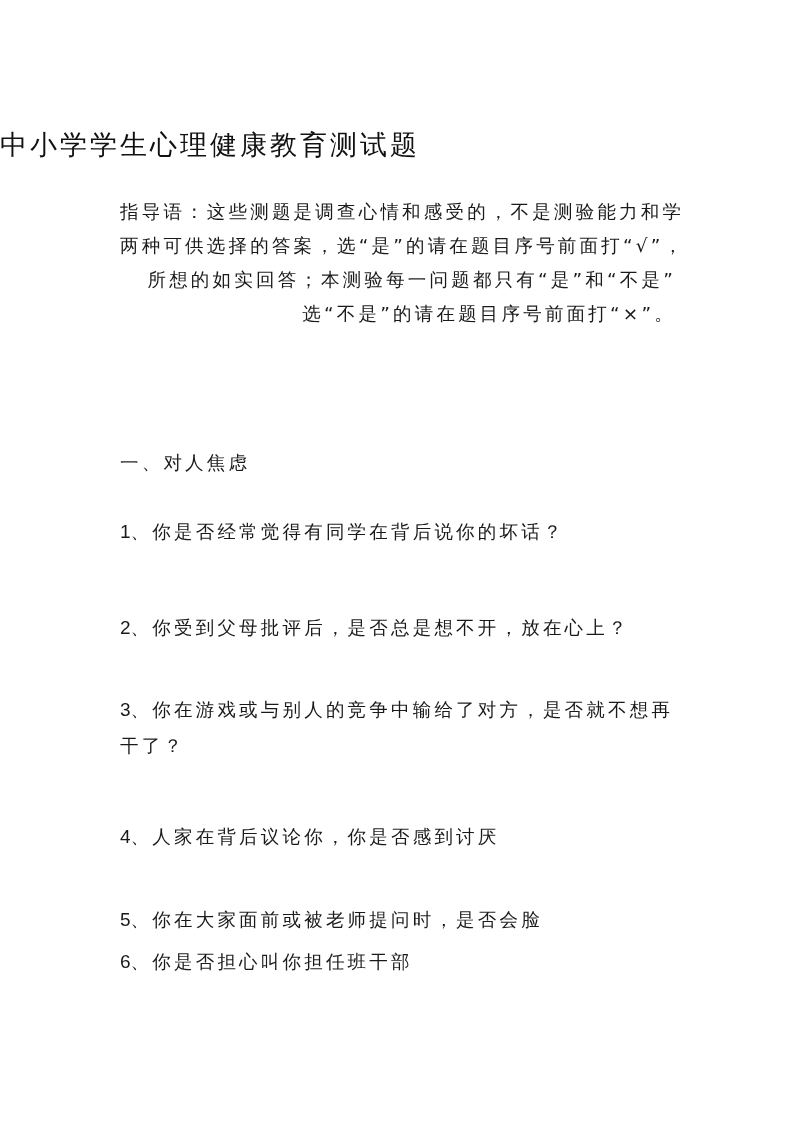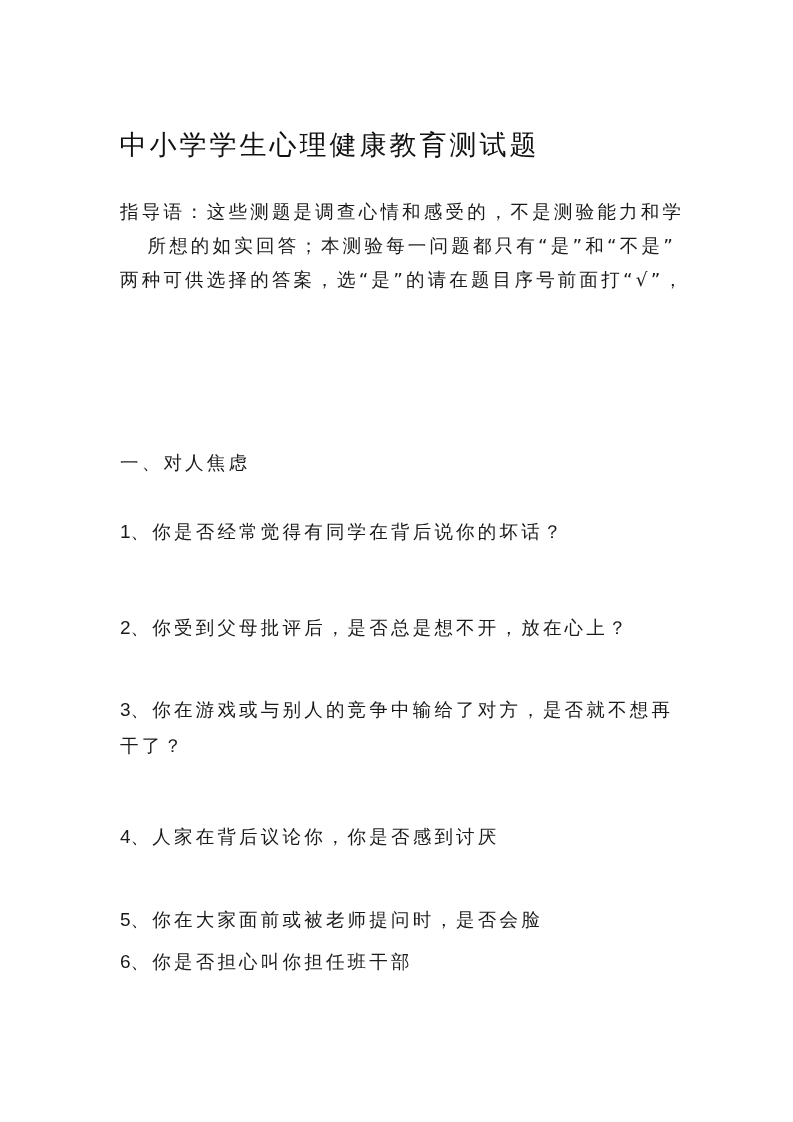--- a/index.html
+++ b/index.html
@@ -20,21 +20,21 @@
       left: 0; top: 0;
       width: 793px;
       height: 1122px;
       background: #ffffff;
     }
     .title {
       position: absolute;
       top: 126px;
       left: 0;
       width: 659px;
-      text-align: center;
+      text-align: left;
       font-family: Liberation Sans, sans-serif;
       font-size: 27px;
       letter-spacing: 3px;
       color: #111;
       margin: 0;
       font-weight: normal;
       line-height: 38px;
     }
     .intro {
       position: absolute;
@@ -85,22 +85,23 @@
   </style>
 </head>
 <body>
 
 <div class="page">
 
   <h1 class="title">中小学学生心理健康教育测试题</h1>
 
   <div class="intro">
     <span class="line">指导语：这些测题是调查心情和感受的，不是测验能力和学</span>
+    <span class="line">两种可供选择的答案，选“是”的请在题目序号前面打“√”，</span>
     <span class="line">所想的如实回答；本测验每一问题都只有“是”和“不是”</span>
-    <span class="line">两种可供选择的答案，选“是”的请在题目序号前面打“√”，</span>
+    <span class="line">选“不是”的请在题目序号前面打“×”。</span>
   </div>
 
   <h2 class="section-heading">一、对人焦虑</h2>
 
   <div class="q" style="top:514px;">
     <span class="line"><span class="num">1</span><span>、</span><span>你是否经常觉得有同学在背后说你的坏话？</span></span>
   </div>
 
   <div class="q" style="top:610px;">
     <span class="line"><span class="num">2</span><span>、</span><span>你受到父母批评后，是否总是想不开，放在心上？</span></span>

